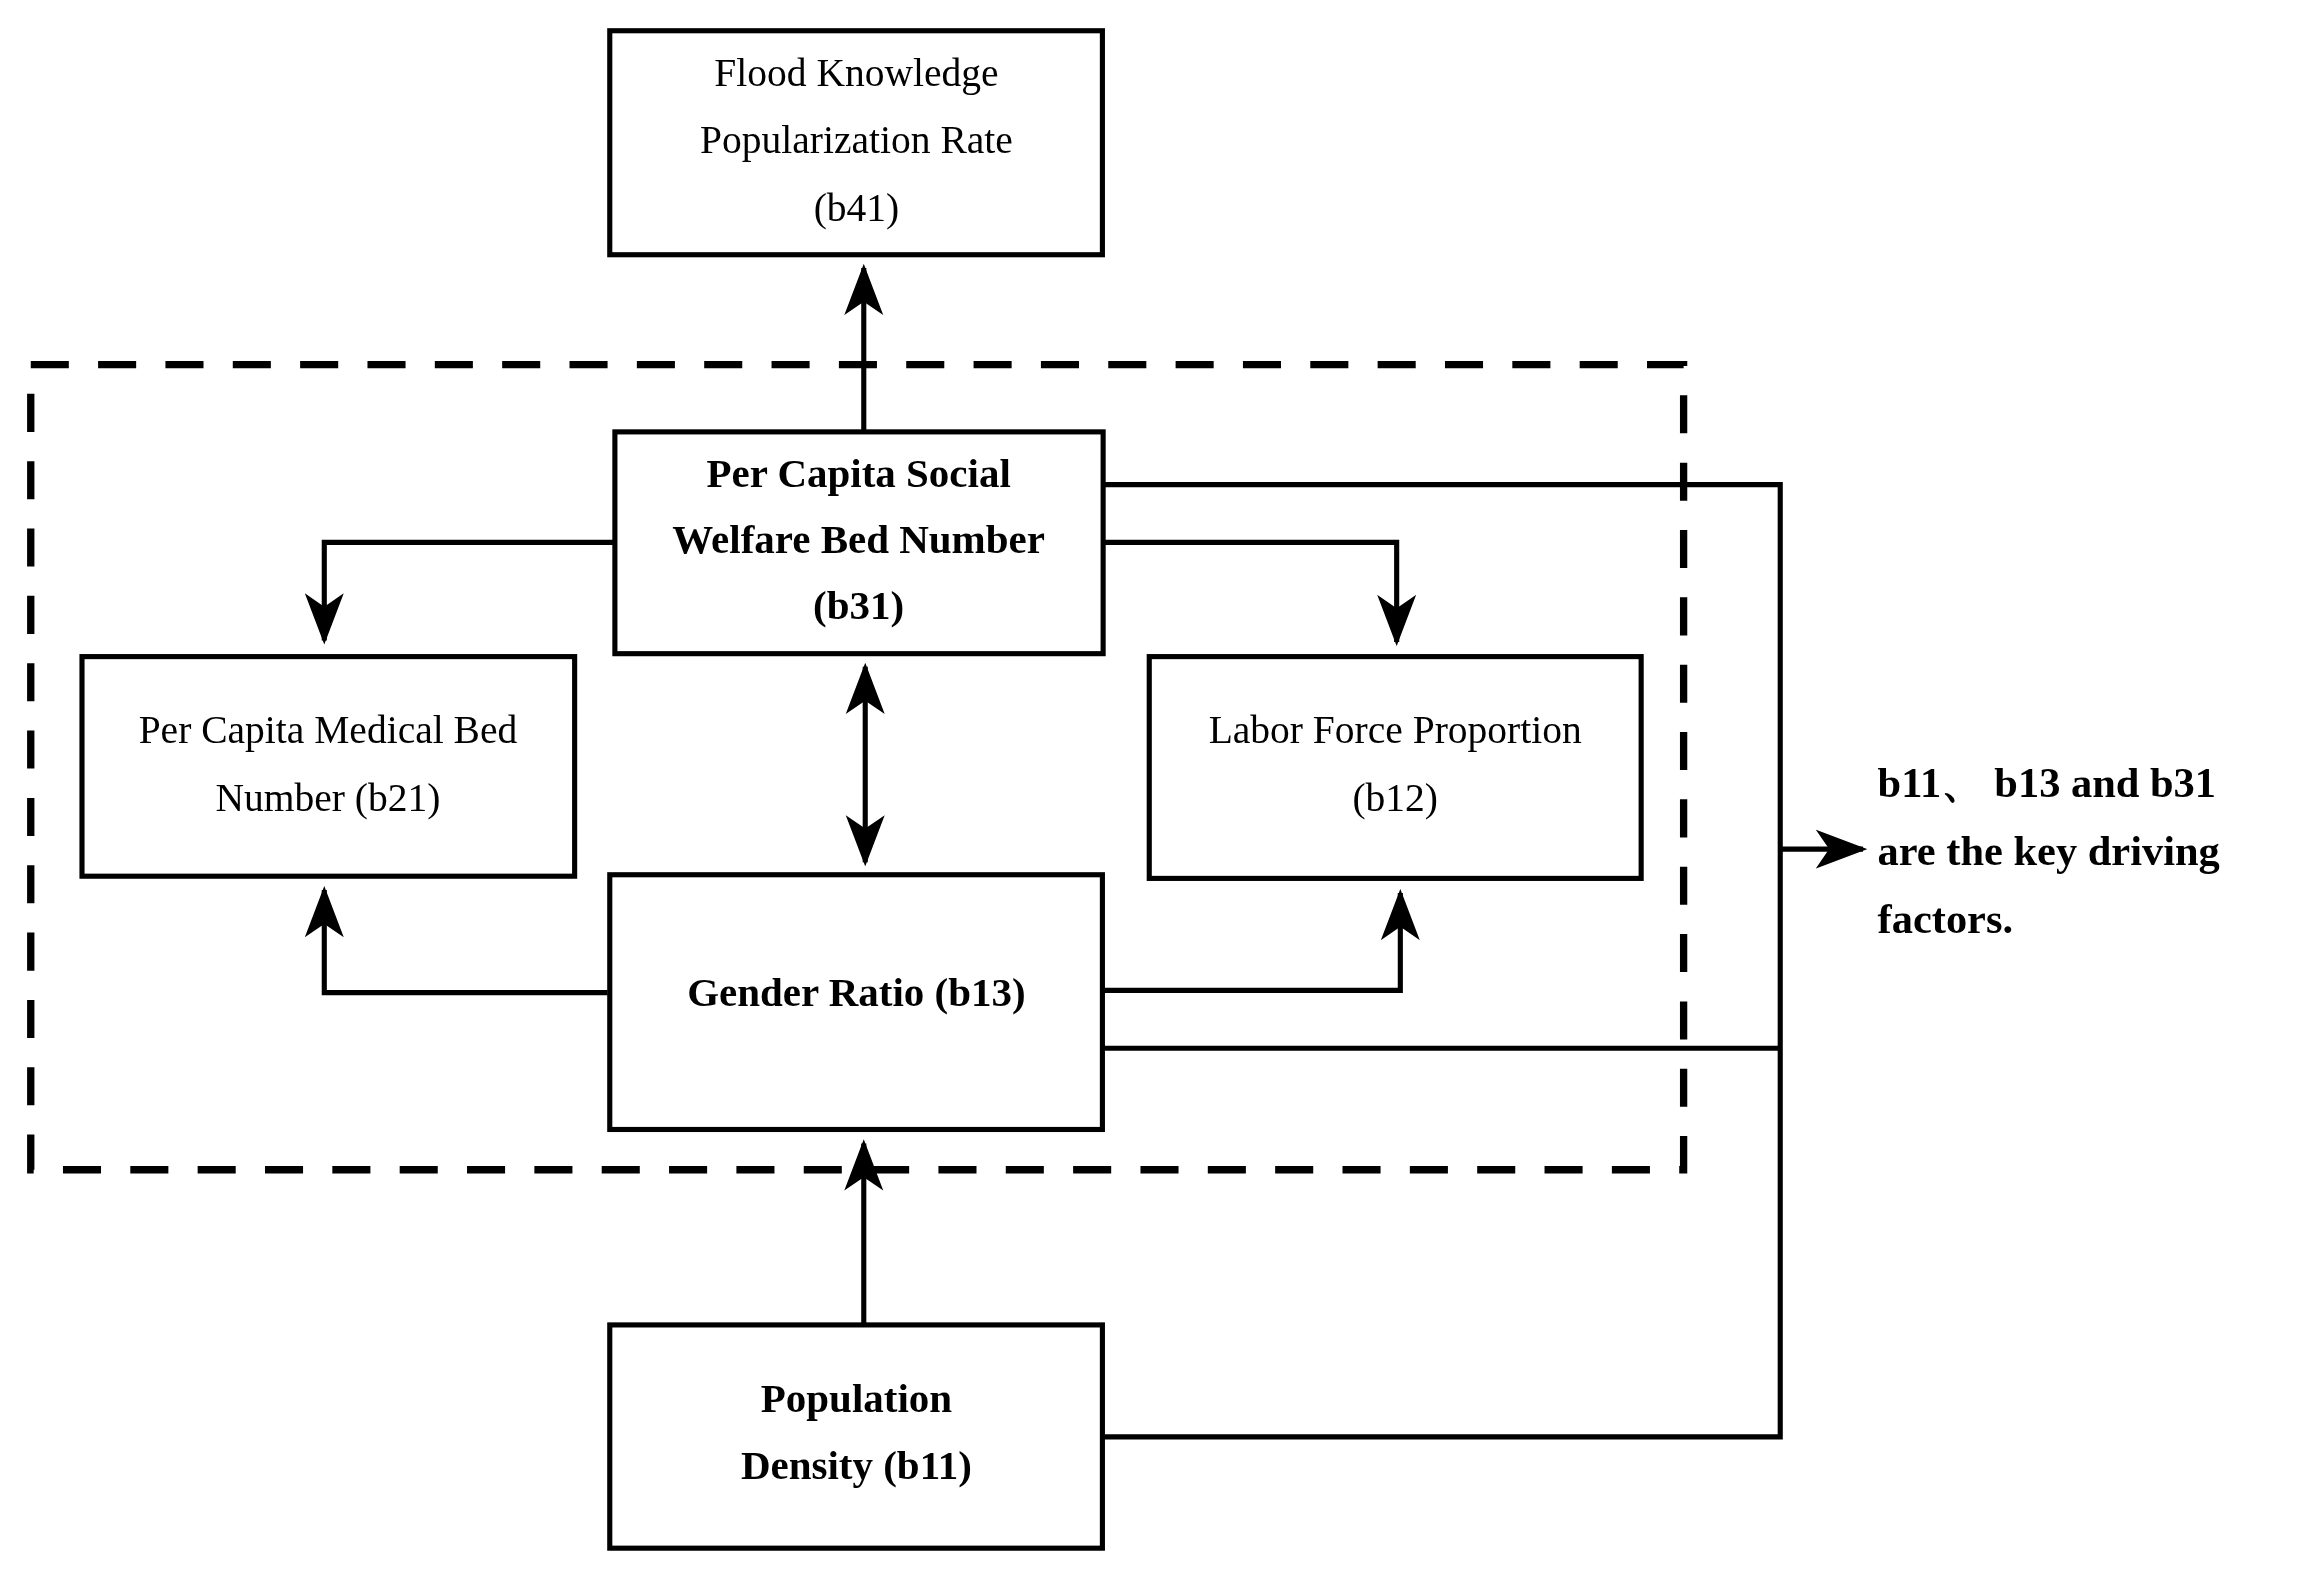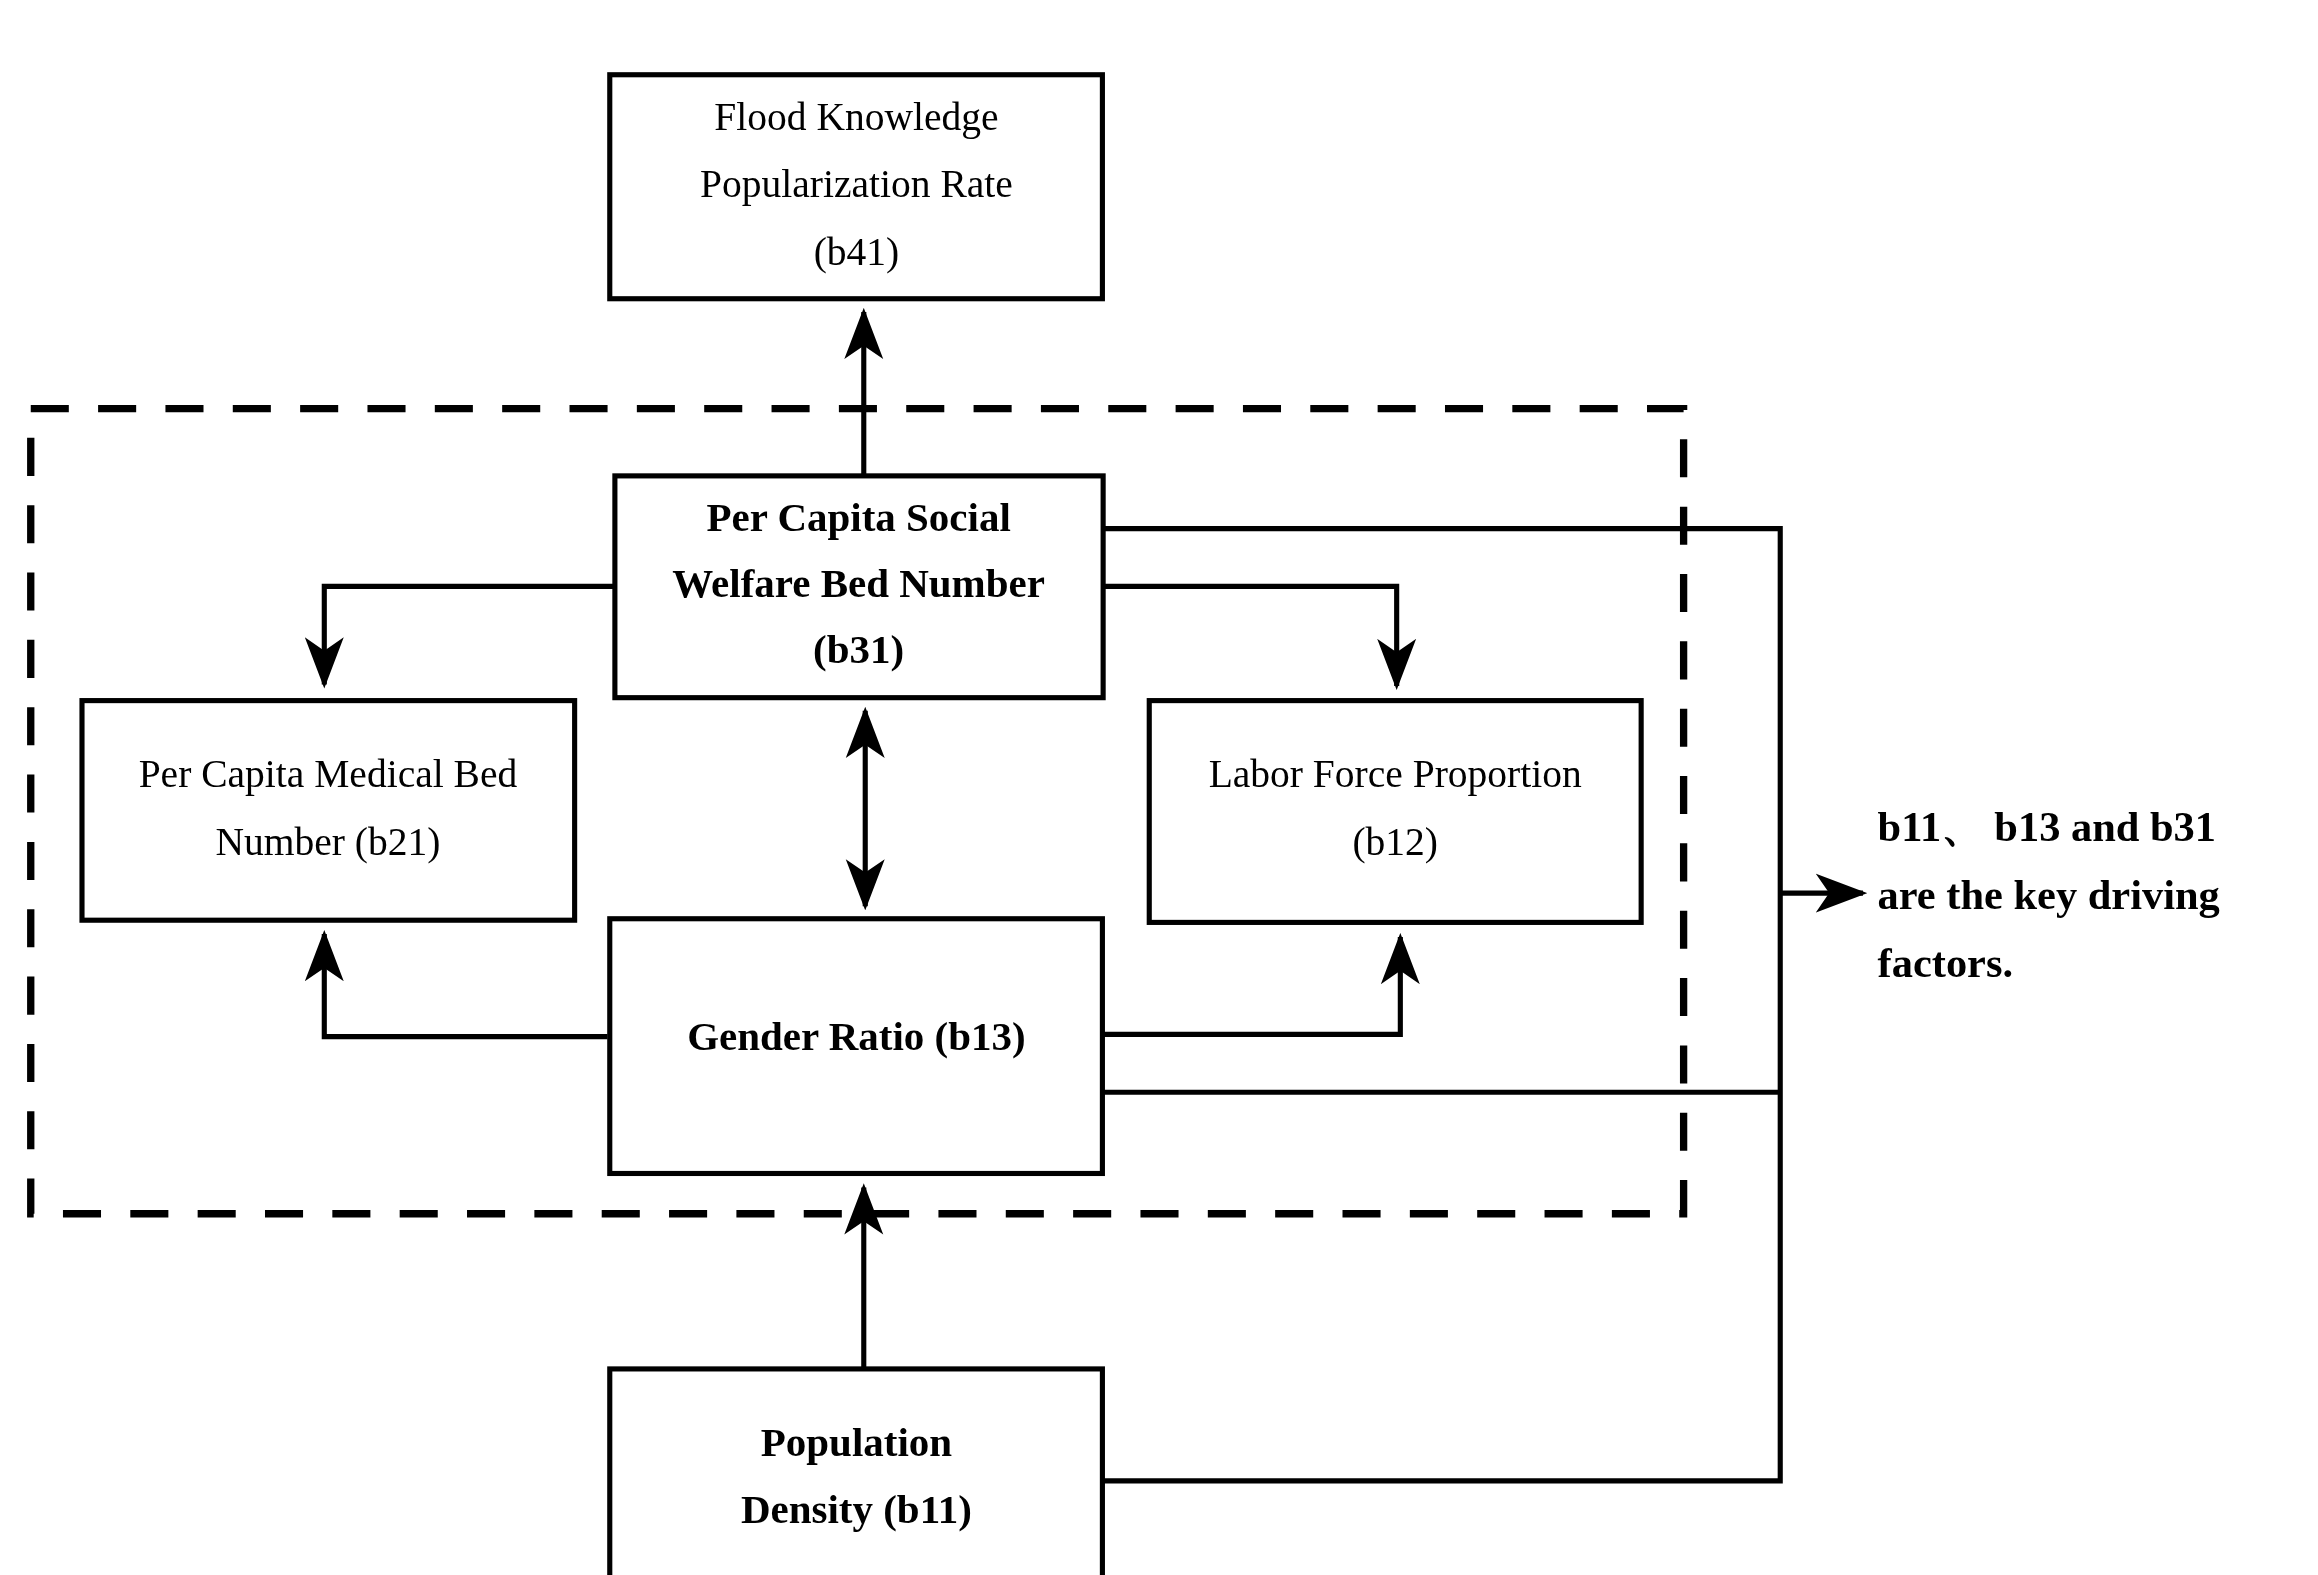--- a/index.html
+++ b/index.html
@@ -10,21 +10,20 @@
   body {
     width: 2319px;
     height: 1576px;
     font-family: "Liberation Serif", "DejaVu Serif", serif;
     overflow: hidden;
   }
   #diagram-root {
     position: relative;
     width: 2319px;
     height: 1148px;
-    margin-top: 44px;
   }
   svg.canvas {
     position: absolute;
     top: 0;
     left: 0;
     width: 2319px;
     height: 1576px;
   }
   .node-box {
     fill: #ffffff;

